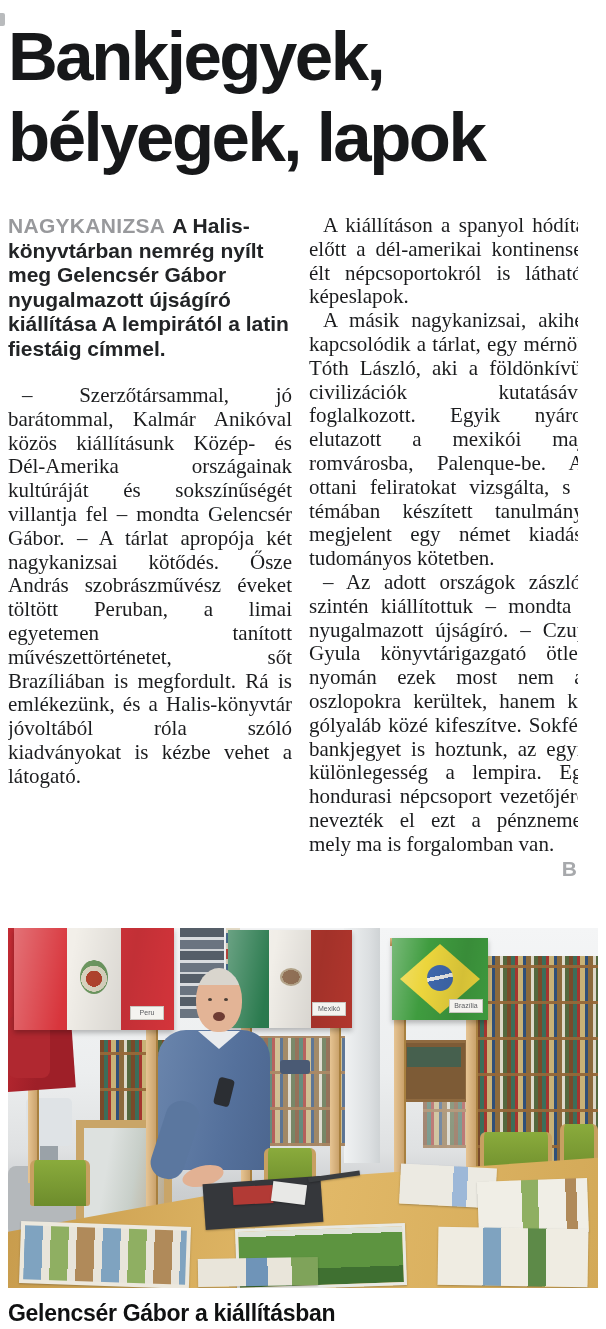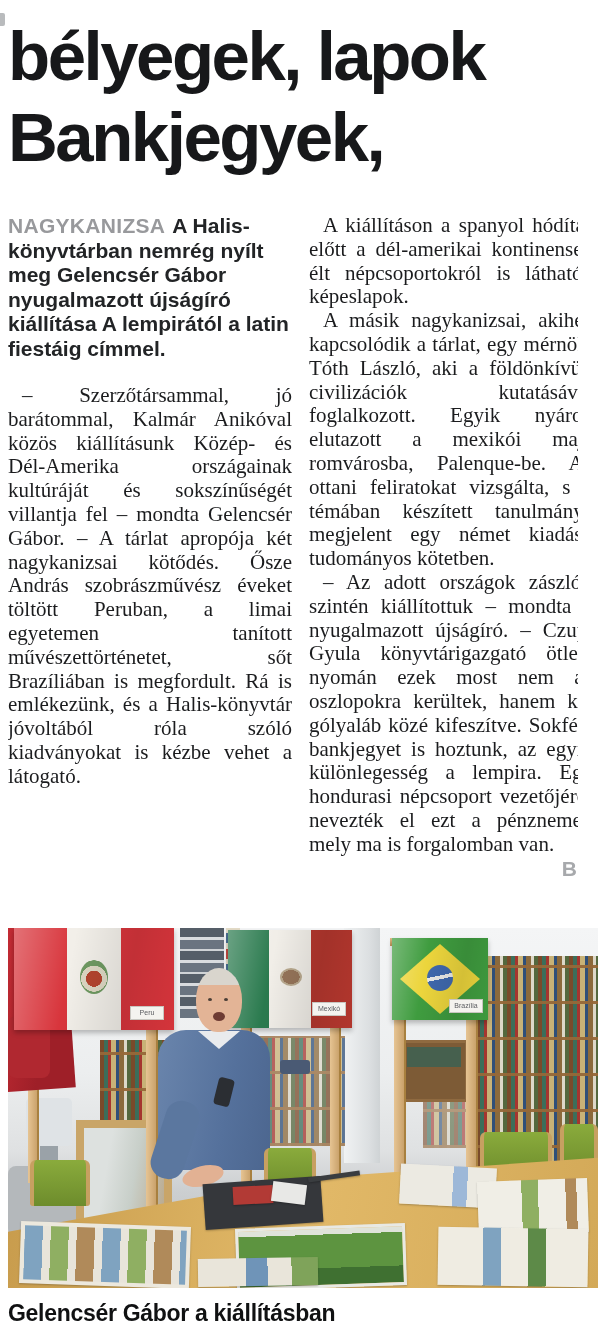--- a/index.html
+++ b/index.html
@@ -158,22 +158,22 @@
       font-size:21px;color:#6e7174;letter-spacing:.4px;}
 </style>
 </head>
 <body>
 
 <div class="page">
 
   <div class="edge-artifact"></div>
 
   <h1 class="headline">
+    <span>Bankjegyek,</span>
     <span>bélyegek, lapok</span>
-    <span>Bankjegyek,</span>
   </h1>
 
   <div class="cols">
     <div class="col">
       <p class="lead"><span class="loc-tag">NAGYKANIZSA</span><span>A Halis-könyvtárban nemrég nyílt meg Gelencsér Gábor nyugalmazott újságíró kiállítása A lempirától a latin fiestáig címmel.</span></p>
       <p class="body indent">– Szerzőtársammal, jó barátommal, Kalmár Anikóval közös kiállításunk Közép- és Dél-Amerika országainak kultúráját és sokszínűségét villantja fel – mondta Gelencsér Gábor. – A tárlat apropója két nagykanizsai kötődés. Ősze András szobrászművész éveket töltött Peruban, a limai egyetemen tanított művészettörténetet, sőt Brazíliában is megfordult. Rá is emlékezünk, és a Halis-könyvtár jóvoltából róla szóló kiadványokat is kézbe vehet a látogató.</p>
     </div>
     <div class="col">
       <p class="body indent">A kiállításon a spanyol hódítás előtt a dél-amerikai kontinensen élt népcsoportokról is láthatók képeslapok.</p>
       <p class="body indent">A másik nagykanizsai, akihez kapcsolódik a tárlat, egy mérnök, Tóth László, aki a földönkívüli civilizációk kutatásával foglalkozott. Egyik nyáron elutazott a mexikói maja romvárosba, Palenque-be. Az ottani feliratokat vizsgálta, s a témában készített tanulmánya megjelent egy német kiadású tudományos kötetben.</p>

